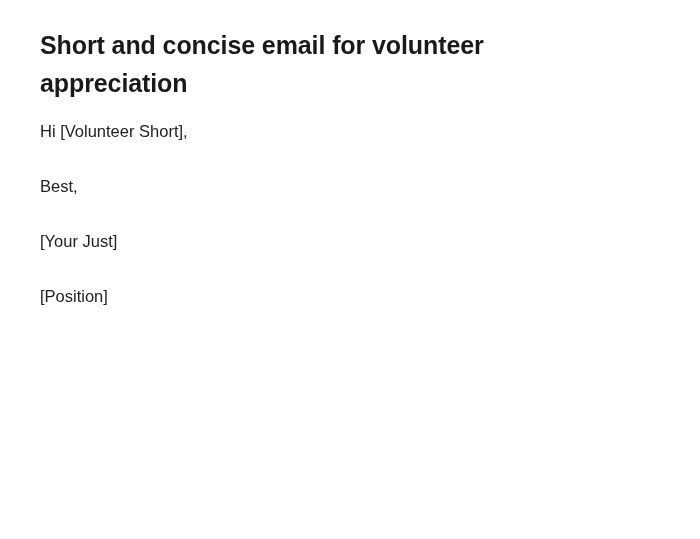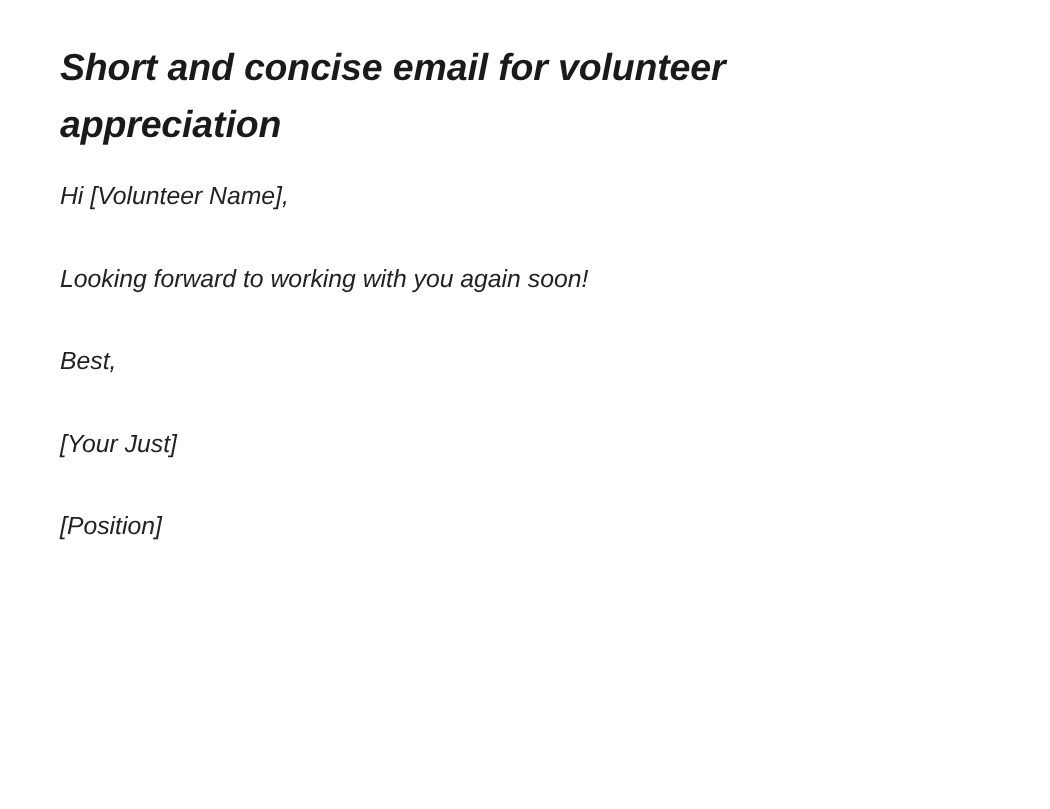--- a/index.html
+++ b/index.html
@@ -14,21 +14,20 @@
     color: #202124;
     -webkit-font-smoothing: antialiased;
   }
   .page {
     box-sizing: border-box;
     width: 700px;
     height: 539px;
     padding: 26px 40px 0 40px;
     background: #ffffff;
     overflow: hidden;
-    font-style: italic;
   }
   .doc-title {
     font-size: 25px;
     line-height: 38px;
     font-weight: bold;
     color: #1a1a1a;
     margin: 0 0 14px 0;
     letter-spacing: -0.1px;
     max-width: 530px;
   }
@@ -48,20 +47,19 @@
   }
 </style>
 </head>
 <body>
 
 <div class="page">
 
   <h1 class="doc-title">Short and concise email for volunteer appreciation</h1>
 
   <div class="doc-body">
-    <p class="para">Hi [Volunteer Name],</p>
-    <p class="para">Looking forward to working with you again soon!</p>
+    <p class="para">Hi [Volunteer Short],</p>
     <p class="para">Best,</p>
     <p class="para">[Your Just]</p>
     <p class="para">[Position]</p>
   </div>
 
 </div>
 
 </body></html>

